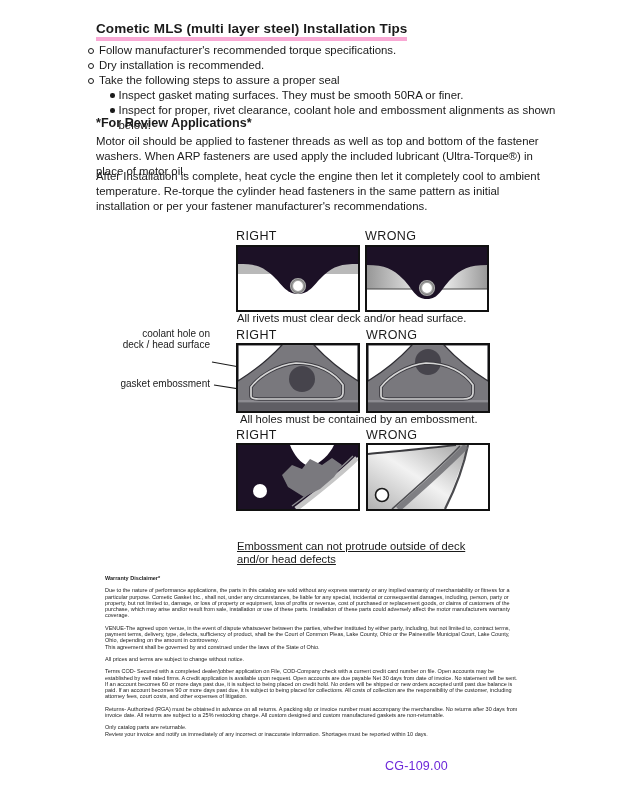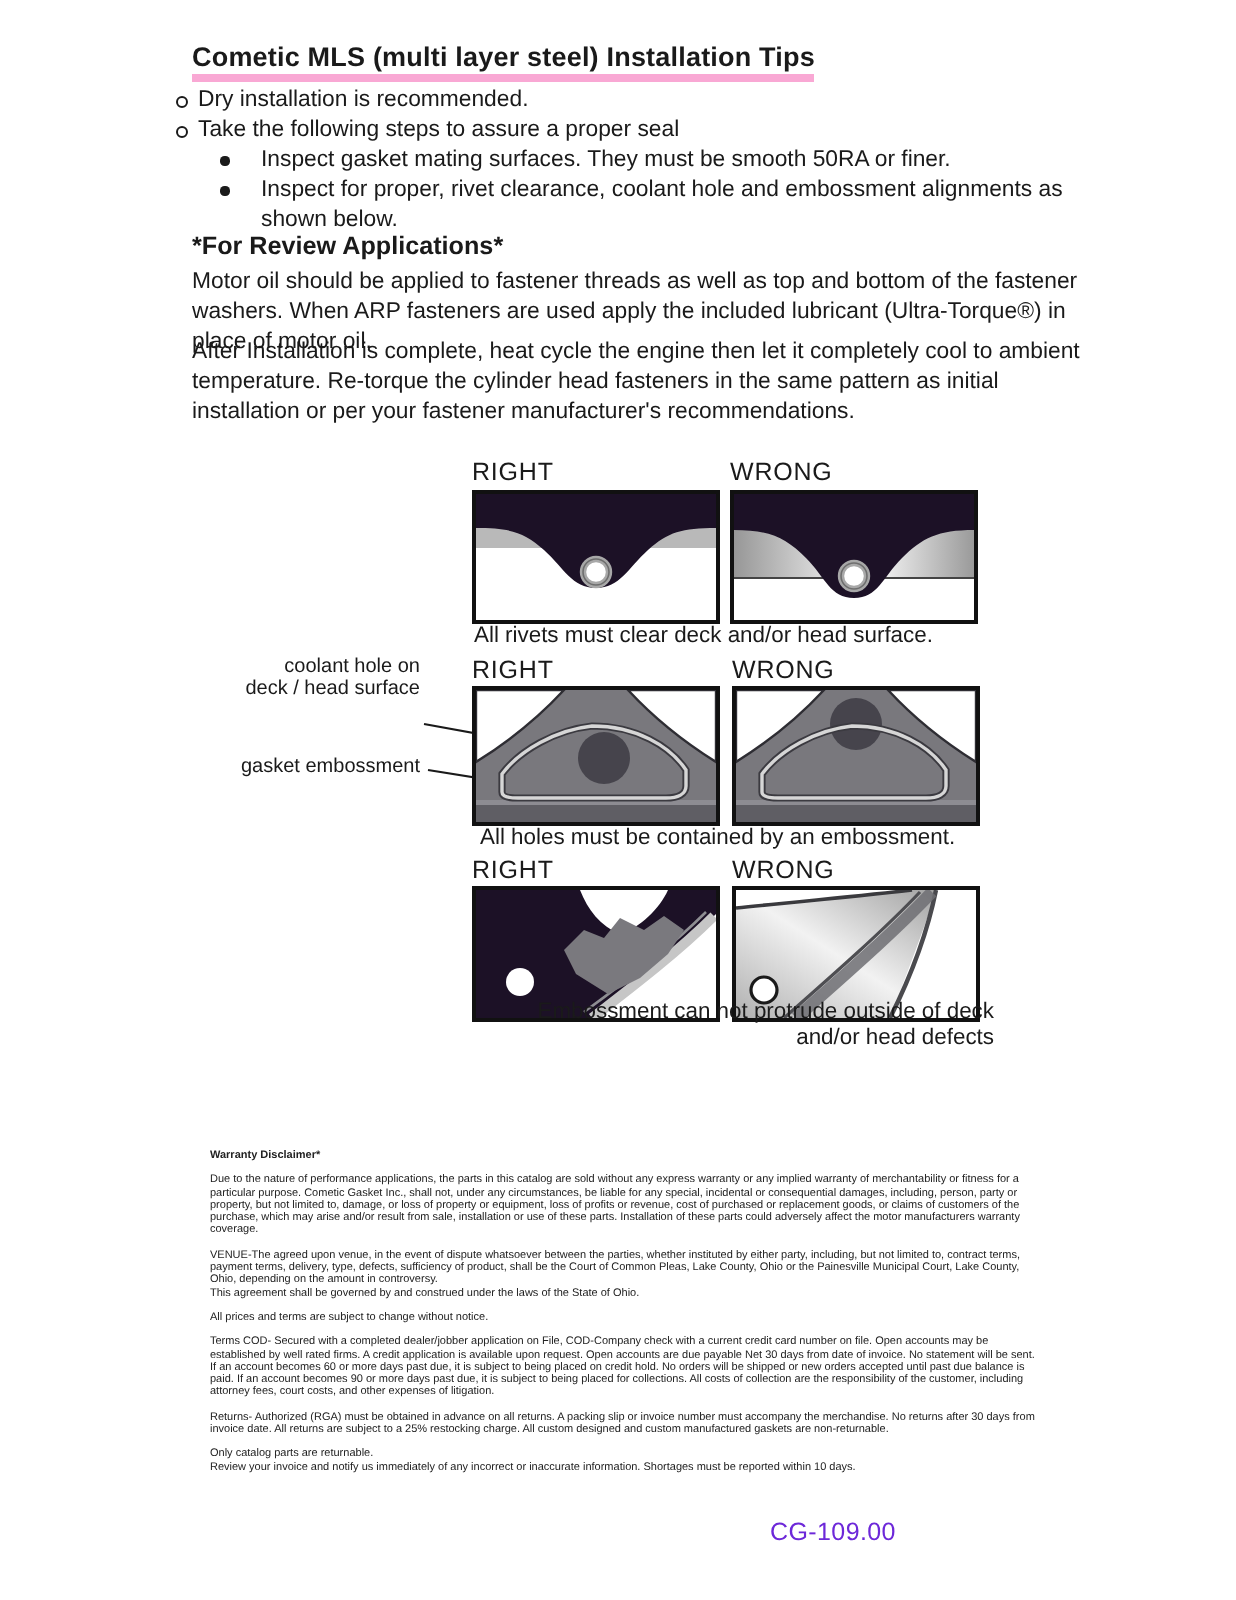--- a/index.html
+++ b/index.html
@@ -6,35 +6,35 @@
   body{font-family:"Liberation Sans", sans-serif; color:#1a1a1a;}
   #page{position:relative;width:618px;height:800px;background:#fff;overflow:hidden;}
 
   
   .title{position:absolute;left:96px;top:21px;font-size:13.5px;font-weight:bold;
          border-bottom:4px solid #f9a8d4;padding-bottom:1px;letter-spacing:.1px;}
   .tiplist{position:absolute;left:88px;top:43px;font-size:11.4px;line-height:15px;width:470px;}
   .tip{display:flex;align-items:flex-start;}
   .tip .o-bullet{flex:0 0 auto;width:4px;height:4px;border:1px solid #1a1a1a;border-radius:50%;
                  margin:5px 5px 0 0;}
-  .tip.sub{margin-left:22px;gap:12px;}
+  .tip.sub{margin-left:22px;}
   .tip .f-bullet{flex:0 0 auto;width:4.5px;height:4.5px;background:#1a1a1a;border-radius:50%;
                  margin:5px 4px 0 0;}
 
   .diesel-h{position:absolute;left:96px;top:116px;font-size:12.6px;font-weight:bold;}
   .para{position:absolute;left:96px;width:452px;font-size:11.4px;line-height:14.8px;}
   .p1{top:134px;}
   .p2{top:169px;}
   .p3{top:213px;}
 
   
   .fig-label{position:absolute;width:120px;font-size:12.5px;letter-spacing:.4px;}
   .panel{position:absolute;width:120px;border:2px solid #111;line-height:0;background:#fff;}
   .panel svg{display:block;}
-  .caption{position:absolute;font-size:11.2px;line-height:12.5px;text-align:right;}
+  .caption{position:absolute;font-size:11.2px;line-height:12.5px;}
 
   
   .ann{position:absolute;font-size:10px;line-height:11px;text-align:right;}
   .ann-coolant{left:112px;top:328px;width:98px;}
   .ann-emboss{left:96px;top:378px;width:114px;}
   .leader-overlay{position:absolute;left:110px;top:340px;pointer-events:none;}
 
   
   .legal{position:absolute;left:105px;top:575px;width:414px;font-size:5.5px;line-height:6.3px;color:#222;}
   .legal .lg-h{font-weight:bold;}
@@ -44,20 +44,24 @@
   .pagenum{position:absolute;left:385px;top:759px;font-size:12.5px;color:#6d28d9;letter-spacing:.2px;}
 </style>
 </head>
 <body>
 
 <div id="page">
 
   <div class="title">Cometic MLS (multi layer steel) Installation Tips</div>
 
   <div class="tiplist">
+    <div class="tip">
+      <span class="o-bullet"></span>
+      <span>Follow manufacturer's recommended torque specifications.</span>
+    </div>
     <div class="tip">
       <span class="o-bullet"></span>
       <span>Dry installation is recommended.</span>
     </div>
     <div class="tip">
       <span class="o-bullet"></span>
       <span>Take the following steps to assure a proper seal</span>
     </div>
     <div class="tip sub">
       <span class="f-bullet"></span>
@@ -177,21 +181,21 @@
       <rect x="0" y="0" width="120" height="64" fill="#ffffff"></rect>
       <path d="M0,9 C30,6 62,3 88,0 H100 C96,14 90,30 77,64 H0 Z" fill="url(#g3)"></path>
       <path d="M0,9 C30,6 62,3 88,0" fill="none" stroke="#3a3a3e" stroke-width="1.8"></path>
       <path d="M77,64 C88,42 96,20 100,0" fill="none" stroke="#4a4a4e" stroke-width="2.2"></path>
       <path d="M30,64 C55,42 80,20 98,1" fill="none" stroke="#6f6f73" stroke-width="6" opacity="0.85"></path>
       <path d="M24,64 C49,42 74,20 92,1" fill="none" stroke="#4e4e52" stroke-width="1.6"></path>
       <circle cx="14" cy="50" r="6.5" fill="#ffffff" stroke="#1a1a1a" stroke-width="1.6"></circle>
     </svg>
   </div>
 
-  <div class="caption" style="left:237px;top:500px;width:260px;">
+  <div class="caption" style="left:237px;top:540px;width:260px;text-decoration:underline;">
     <div>Embossment can not protrude outside of deck</div>
     <div>and/or head defects</div>
   </div>
 
   <div class="legal">
     <div class="lg-h">Warranty Disclaimer*</div>
     <p>Due to the nature of performance applications, the parts in this catalog are sold without any express warranty or any implied warranty of merchantability or fitness for a particular purpose.  Cometic Gasket Inc., shall not, under any circumstances, be liable for any special, incidental or consequential damages, including, person, party or property, but not limited to, damage, or loss of property or equipment, loss of profits or revenue, cost of purchased or replacement goods, or claims of customers of the purchase, which may arise and/or result from sale, installation or use of these parts.  Installation of these parts could adversely affect the motor manufacturers warranty coverage.</p>
     <p>VENUE-The agreed upon venue, in the event of dispute whatsoever between the parties, whether instituted by either party, including, but not limited to, contract terms, payment terms, delivery, type, defects, sufficiency of product, shall be the Court of Common Pleas, Lake County, Ohio or the Painesville Municipal Court, Lake County, Ohio, depending on the amount in controversy.</p>
     <p class="tight">This agreement shall be governed by and construed under the laws of the State of Ohio.</p>
     <p>All prices and terms are subject to change without notice.</p>

